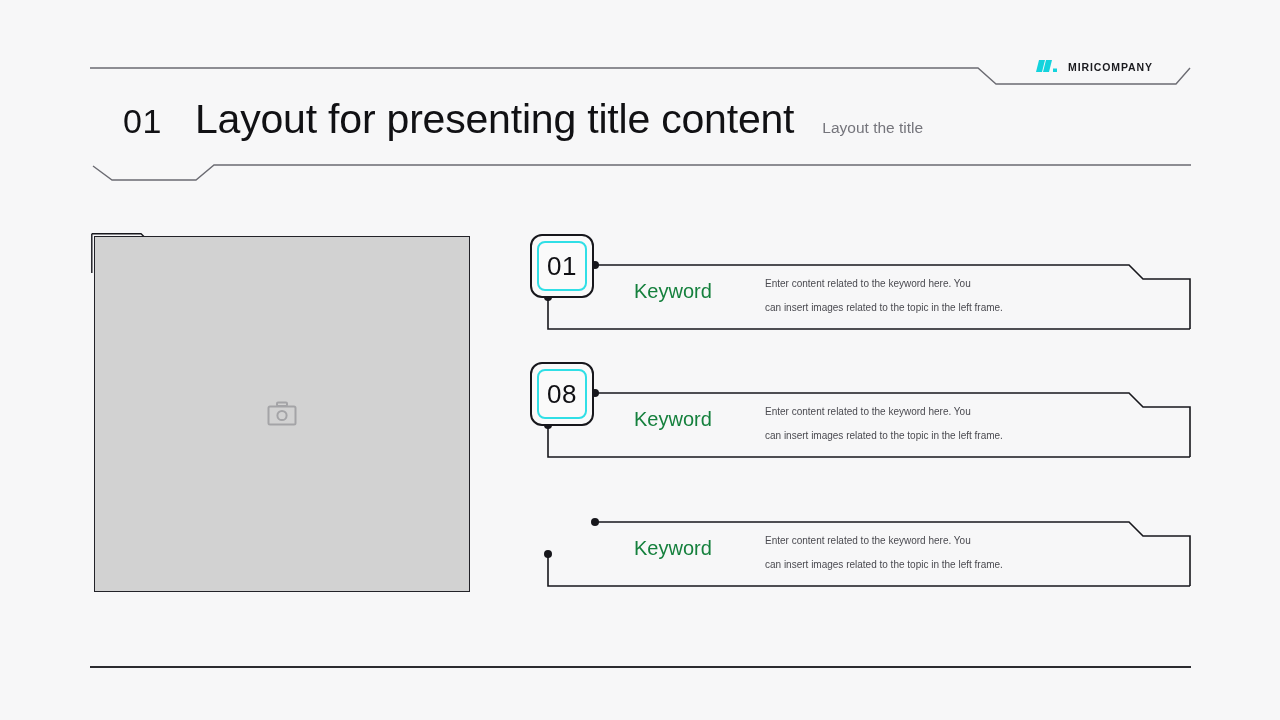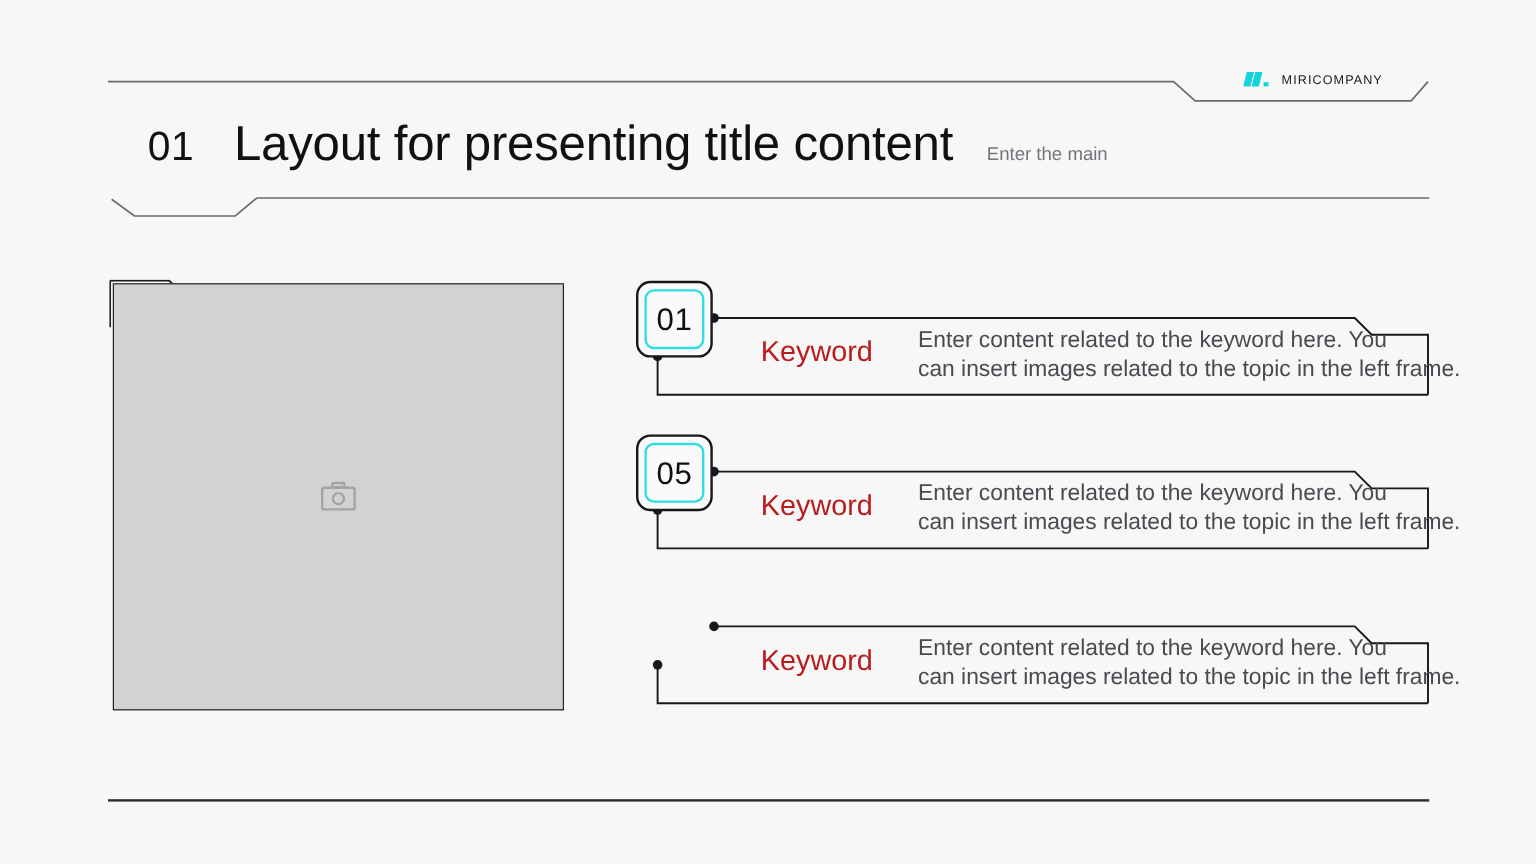--- a/index.html
+++ b/index.html
@@ -40,21 +40,21 @@
   }
   .brand-logo {
     width: 22px;
     height: 15px;
     display: block;
   }
   .brand-name {
     font-size: 10.5px;
     letter-spacing: 0.9px;
     color: #1b1b1f;
-    font-weight: 400;
+    font-weight: 700;
     white-space: nowrap;
   }
   .title-row {
     position: absolute;
     left: 90px;
     top: 96px;
     width: 1100px;
     height: 56px;
     display: flex;
     align-items: baseline;
@@ -159,30 +159,30 @@
     font-size: 26px;
     color: #101014;
     font-stretch: condensed;
     letter-spacing: 0.5px;
     line-height: 1;
   }
   .row-keyword {
     position: absolute;
     left: 105px;
     top: 48px;
-    font-size: 24px;
-    color: #b91c1c;
+    font-size: 20px;
+    color: #15803d;
     white-space: nowrap;
   }
   .row-body {
     position: absolute;
     left: 236px;
     top: 40px;
     width: 410px;
-    font-size: 19px;
+    font-size: 10px;
     line-height: 23.5px;
     color: #4a4a50;
   }
   .row-body-line {
     white-space: nowrap;
   }
 
   
   .bottom-rule {
     position: absolute;
@@ -209,21 +209,21 @@
       <polygon points="3,1 9,1 6,13 0,13" fill="#13d3dd"></polygon>
       <polygon points="10,1 16,1 13,13 7,13" fill="#13d3dd"></polygon>
       <rect x="17" y="9.5" width="4" height="3.5" fill="#13d3dd"></rect>
     </svg>
     <span class="brand-name">MIRICOMPANY</span>
   </div>
 
   <div class="title-row">
     <span class="title-num">01</span>
     <span class="title-main">Layout for presenting title content</span>
-    <span class="title-sub">Enter the main</span>
+    <span class="title-sub">Layout the title</span>
   </div>
 
   <svg class="photo-outline" viewBox="0 0 58 40">
     <path d="M0.8,0.8 L50,0.8 L57,7.5 L57,39" fill="none" stroke="#17171c" stroke-width="1.4"></path>
     <path d="M0.8,0.8 L0.8,40" fill="none" stroke="#17171c" stroke-width="1.4"></path>
   </svg>
   <div class="photo-box">
     <svg class="photo-icon" viewBox="0 0 30 26">
       <rect x="10" y="1.5" width="10" height="3.5" rx="1" fill="none" stroke="#6e6e74" stroke-width="2"></rect>
       <rect x="1.5" y="5.5" width="27" height="18" rx="1.5" fill="none" stroke="#6e6e74" stroke-width="2"></rect>
@@ -254,21 +254,21 @@
 
     <div class="row" style="top:360px">
       <svg class="row-bracket" viewBox="0 0 662 115">
         <path d="M66,33 L600,33 L614,47 L661,47 L661,97" fill="none" stroke="#17171c" stroke-width="1.6"></path>
         <path d="M19,65 L19,97 L661,97" fill="none" stroke="#17171c" stroke-width="1.6"></path>
         <circle cx="66" cy="33" r="4" fill="#17171c"></circle>
         <circle cx="19" cy="65" r="4" fill="#17171c"></circle>
       </svg>
       <div class="badge">
         <div class="badge-inner">
-          <span class="badge-num">05</span>
+          <span class="badge-num">08</span>
         </div>
       </div>
       <div class="row-keyword">Keyword</div>
       <div class="row-body">
         <div class="row-body-line">Enter content related to the keyword here. You</div>
         <div class="row-body-line">can insert images related to the topic in the left frame.</div>
       </div>
     </div>
 
     <div class="row" style="top:489px">

